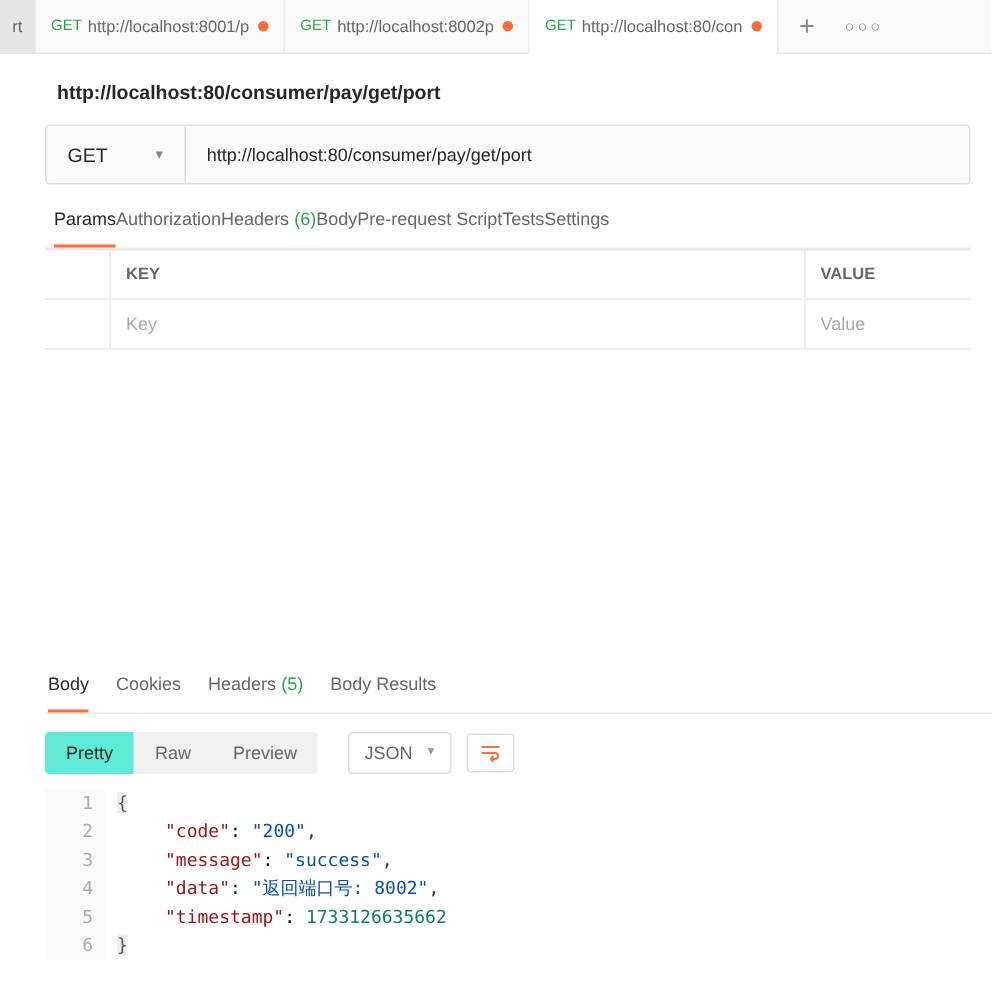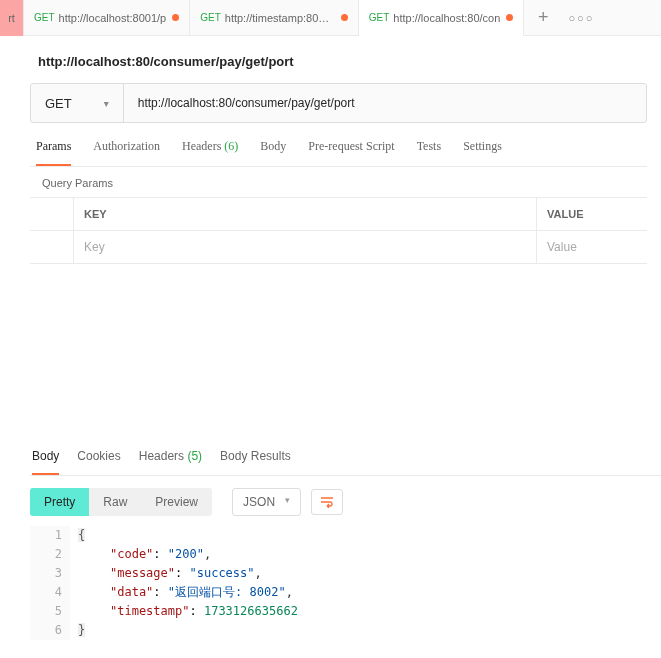--- a/index.html
+++ b/index.html
@@ -1,33 +1,33 @@
 <!DOCTYPE html>
 <html><head>
 <meta charset="utf-8">
 <style>
 * { box-sizing: border-box; margin: 0; padding: 0; }
 body { font-family: -apple-system, BlinkMacSystemFont, "Segoe UI", Arial, sans-serif; font-size: 12px; color: #333; background: #fff; width: 661px; height: 658px; overflow: hidden; }
 .topbar { display: flex; align-items: center; height: 36px; background: #fafafa; border-bottom: 1px solid #eaeaea; }
-.left-tab { width: 24px; height: 36px; display: flex; align-items: center; justify-content: center; font-size: 11px; color: #666; border-right: 1px solid #eaeaea; background: #fca5a5; }
+.left-tab { width: 24px; height: 36px; display: flex; align-items: center; justify-content: center; font-size: 11px; color: #666; border-right: 1px solid #eaeaea; background: #e5e5e5; }
 .tabs { display: flex; flex: 0 0 auto; }
 .tab { display: flex; align-items: center; padding: 0 10px; height: 36px; border-right: 1px solid #eaeaea; font-size: 11px; color: #666; cursor: pointer; min-width: 0; }
 .tab.active { background: #fff; }
 .tab .method { color: #28a745; font-weight: 500; margin-right: 4px; font-size: 10px; }
 .tab .label { white-space: nowrap; overflow: hidden; text-overflow: ellipsis; max-width: 110px; }
 .tab .dot { width: 7px; height: 7px; border-radius: 50%; background: #ff6c37; margin-left: 6px; flex-shrink: 0; }
 .plus-btn { width: 38px; height: 36px; display: flex; align-items: center; justify-content: center; color: #888; font-size: 18px; cursor: pointer; }
 .more-btn { width: 38px; height: 36px; display: flex; align-items: center; justify-content: center; color: #888; letter-spacing: 2px; font-size: 11px; cursor: pointer; }
 .content { padding: 0 0 0 30px; }
 .title-row { padding: 18px 0 14px 8px; font-size: 13px; font-weight: 600; color: #262626; }
 .req-row { display: flex; border: 1px solid #ddd; border-radius: 3px; background: #fafafa; margin: 0 14px 0 0; height: 40px; }
 .method-sel { display: flex; align-items: center; padding: 0 14px; border-right: 1px solid #ddd; cursor: pointer; font-size: 13px; color: #262626; }
 .method-sel .chev { margin-left: 32px; color: #888; font-size: 10px; }
 .url-input { flex: 1; border: none; background: transparent; padding: 0 14px; font-size: 12px; color: #262626; outline: none; }
-.req-tabs { display: flex; gap: 22px; padding: 16px 0 0 6px; font-size: 12px; border-bottom: 1px solid #eaeaea; margin-right: 14px; font-family: Liberation Serif, serif; }
+.req-tabs { display: flex; padding: 16px 0 0 6px; font-size: 12px; border-bottom: 1px solid #eaeaea; margin-right: 14px; }
 .req-tab { padding: 0 0 10px 0; color: #666; cursor: pointer; }
 .req-tab.active { color: #262626; border-bottom: 2px solid #ff6c37; font-weight: 500; }
 .count { color: #28a745; }
 .subheader { padding: 10px 0 8px 12px; font-size: 11px; color: #666; font-weight: 500; }
 .params-table { margin: 0 14px 0 0; border-top: 1px solid #eaeaea; }
 .params-head, .params-row { display: flex; border-bottom: 1px solid #eaeaea; height: 33px; align-items: center; }
 .params-head { font-size: 11px; font-weight: 600; color: #666; }
 .col-spacer { width: 44px; border-right: 1px solid #eaeaea; height: 100%; }
 .col-key { flex: 1; padding: 0 10px; border-right: 1px solid #eaeaea; height: 100%; display: flex; align-items: center; }
 .col-value { width: 110px; padding: 0 10px; height: 100%; display: flex; align-items: center; }
@@ -61,21 +61,21 @@
 <div class="topbar">
   <div class="left-tab">rt</div>
   <div class="tabs">
     <div class="tab">
       <span class="method">GET</span>
       <span class="label">http://localhost:8001/p</span>
       <span class="dot"></span>
     </div>
     <div class="tab">
       <span class="method">GET</span>
-      <span class="label">http://timestamp:8002p</span>
+      <span class="label">http://localhost:8002p</span>
       <span class="dot"></span>
     </div>
     <div class="tab active">
       <span class="method">GET</span>
       <span class="label">http://localhost:80/con</span>
       <span class="dot"></span>
     </div>
   </div>
   <div class="plus-btn">+</div>
   <div class="more-btn">○○○</div>
@@ -98,21 +98,20 @@
     <div class="req-tab">
       <span>Headers</span>
       <span class="count">(6)</span>
     </div>
     <div class="req-tab">Body</div>
     <div class="req-tab">Pre-request Script</div>
     <div class="req-tab">Tests</div>
     <div class="req-tab">Settings</div>
   </div>
 
-  <div class="subheader">Query Params</div>
 
   <div class="params-table">
     <div class="params-head">
       <div class="col-spacer"></div>
       <div class="col-key">KEY</div>
       <div class="col-value">VALUE</div>
     </div>
     <div class="params-row">
       <div class="col-spacer"></div>
       <div class="col-key">

